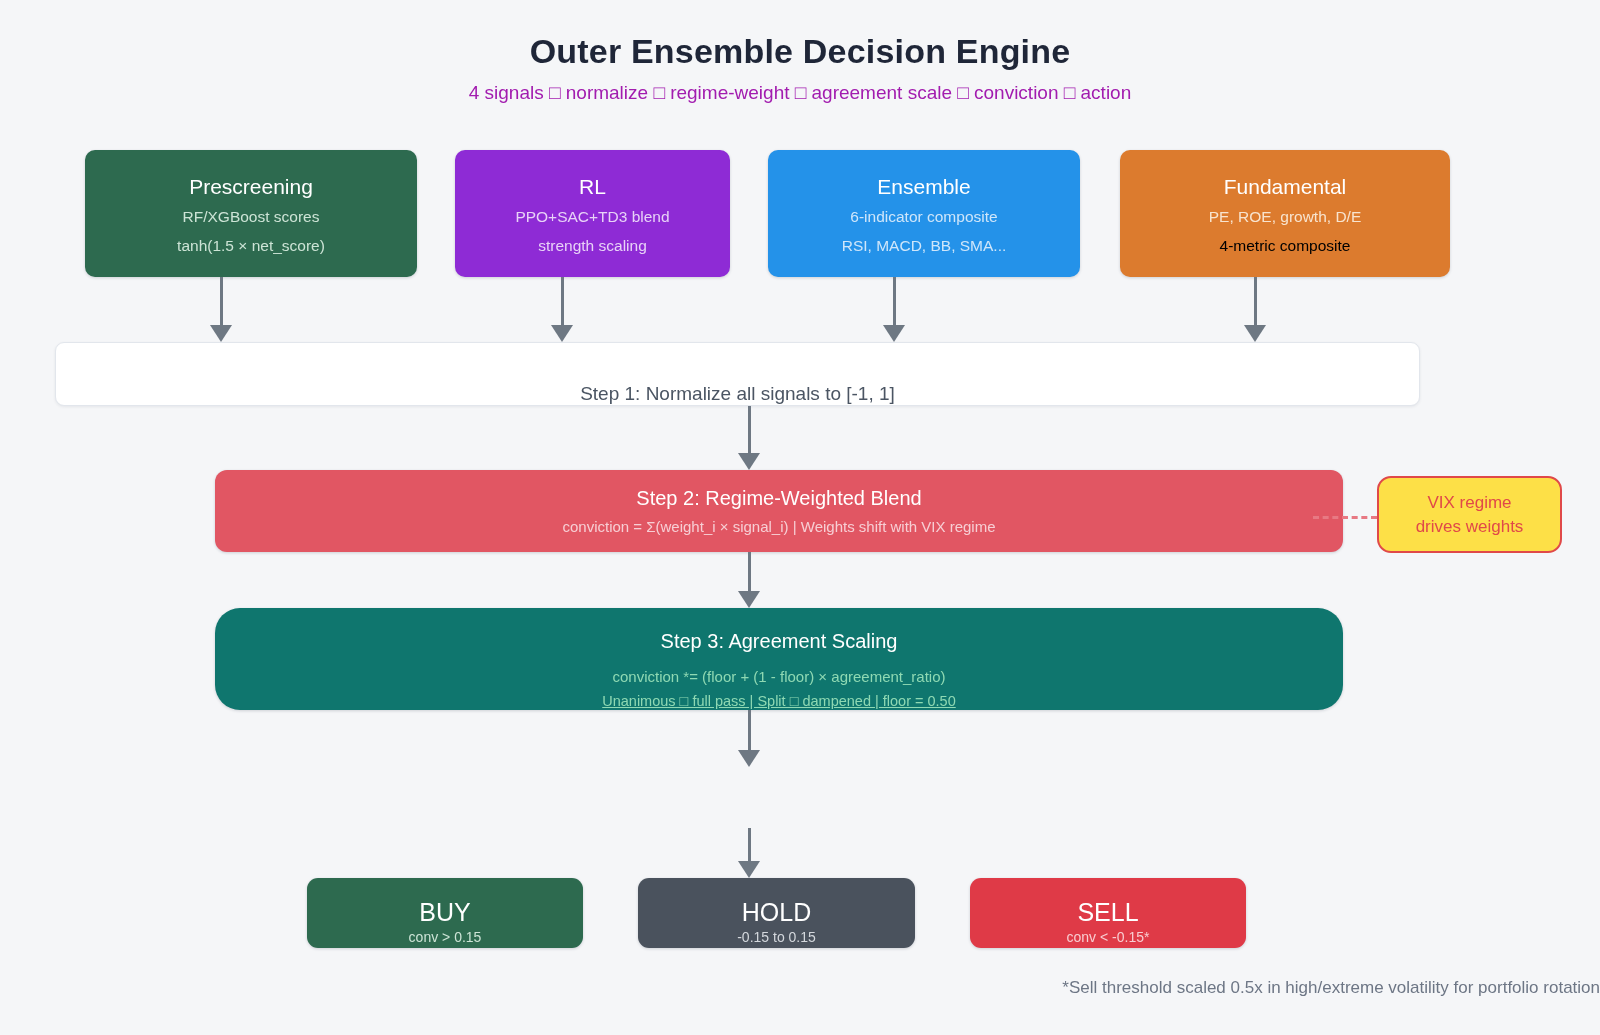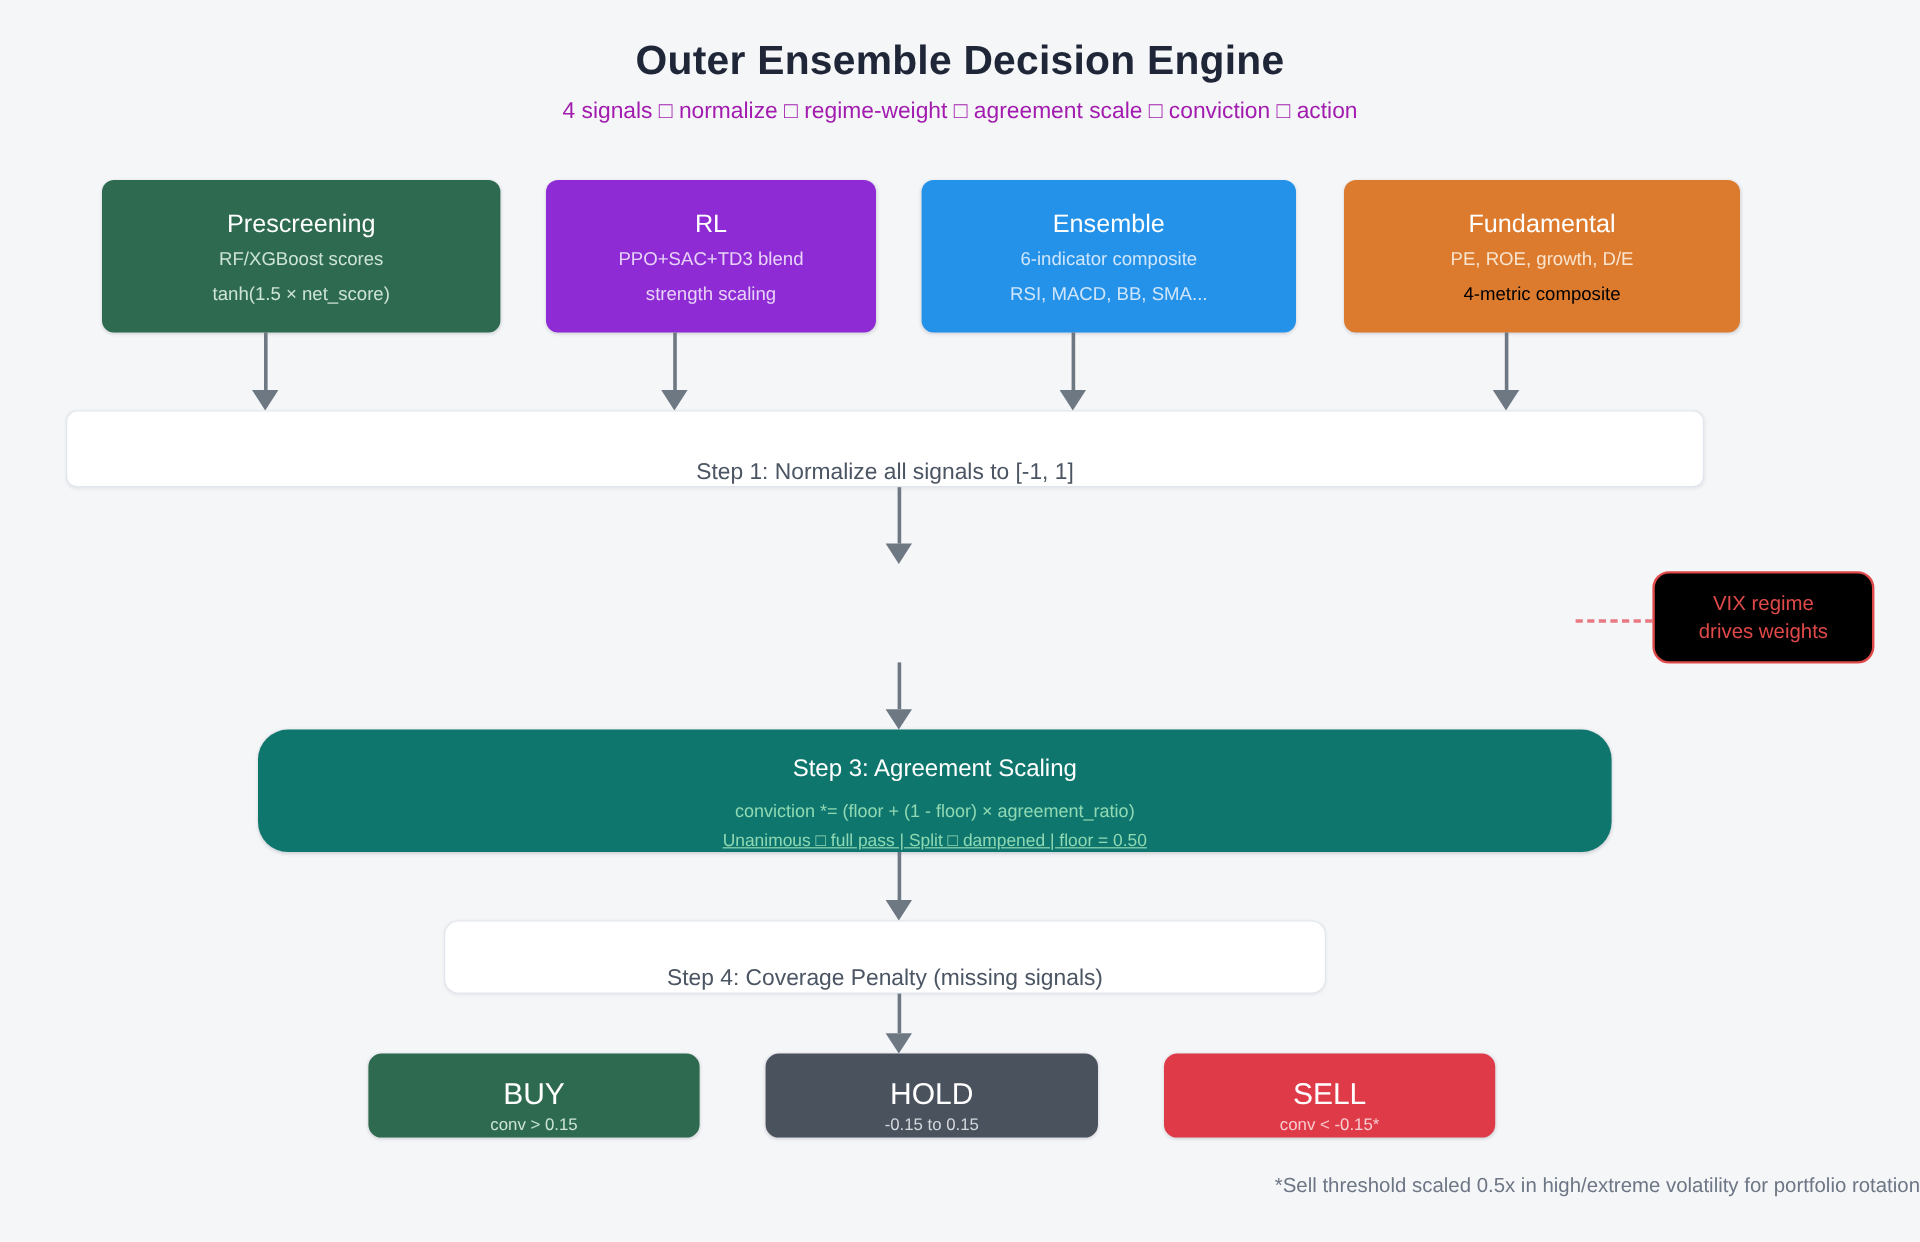--- a/index.html
+++ b/index.html
@@ -80,21 +80,21 @@
   .step3-title { font-size: 20px; line-height: 30px; }
   .step3-formula { font-size: 15px; line-height: 28px; color: #8fd9b3; margin-top: 7px; }
   .step3-note { font-size: 14.5px; line-height: 20px; color: #8fd9b3; text-decoration: underline; }
 
   .action-node { top: 878px; height: 70px; padding-top: 18px; border-radius: 11px; }
   .action-title { font-size: 25px; line-height: 32px; }
   .action-sub { font-size: 14px; line-height: 19px; }
 
   .vix-note {
     left: 1377px; top: 476px; width: 185px; height: 77px;
-    background: #000000;
+    background: #fde047;
     border: 2px solid #e04949;
     border-radius: 14px;
     display: flex;
     flex-direction: column;
     align-items: center;
     justify-content: center;
     color: #e04949;
     font-size: 17px;
     line-height: 24px;
     box-sizing: border-box;
@@ -177,20 +177,24 @@
 
   <div class="abs step-bar" style="left:55px;top:342px;width:1365px;height:64px;">
     <span>Step 1: Normalize all signals to [-1, 1]</span>
   </div>
 
   <div class="abs arrow" style="left:738px;top:406px;height:64px;">
       <div class="shaft"></div>
       <div class="head"></div>
     </div>
 
+  <div class="abs node step2-node" style="background-color: rgb(225, 86, 99);">
+    <div class="step2-title">Step 2: Regime-Weighted Blend</div>
+    <div class="step2-sub">conviction = Σ(weight_i × signal_i) | Weights shift with VIX regime</div>
+  </div>
 
   <div class="abs dashed-link"></div>
   <div class="abs vix-note" style="color: rgb(224, 73, 73);">
     <div>VIX regime</div>
     <div>drives weights</div>
   </div>
 
   <div class="abs arrow" style="left:738px;top:552px;height:56px;">
       <div class="shaft"></div>
       <div class="head"></div>
@@ -200,23 +204,20 @@
     <div class="step3-title">Step 3: Agreement Scaling</div>
     <div class="step3-formula">conviction *= (floor + (1 - floor) × agreement_ratio)</div>
     <div class="step3-note">Unanimous □ full pass | Split □ dampened | floor = 0.50</div>
   </div>
 
   <div class="abs arrow" style="left:738px;top:710px;height:57px;">
       <div class="shaft"></div>
       <div class="head"></div>
     </div>
 
-  <div class="abs step-bar" style="left:370px;top:767px;width:735px;height:61px;border-radius:12px;">
-    <span>Step 4: Coverage Penalty (missing signals)</span>
-  </div>
 
   <div class="abs arrow" style="left:738px;top:828px;height:50px;">
       <div class="shaft"></div>
       <div class="head"></div>
     </div>
 
   <div class="abs node action-node" style="left: 277px; width: 276px; background-color: rgb(45, 106, 79);">
     <div class="action-title">BUY</div>
     <div class="action-sub" style="color: rgb(205, 228, 214);">conv &gt; 0.15</div>
   </div>

